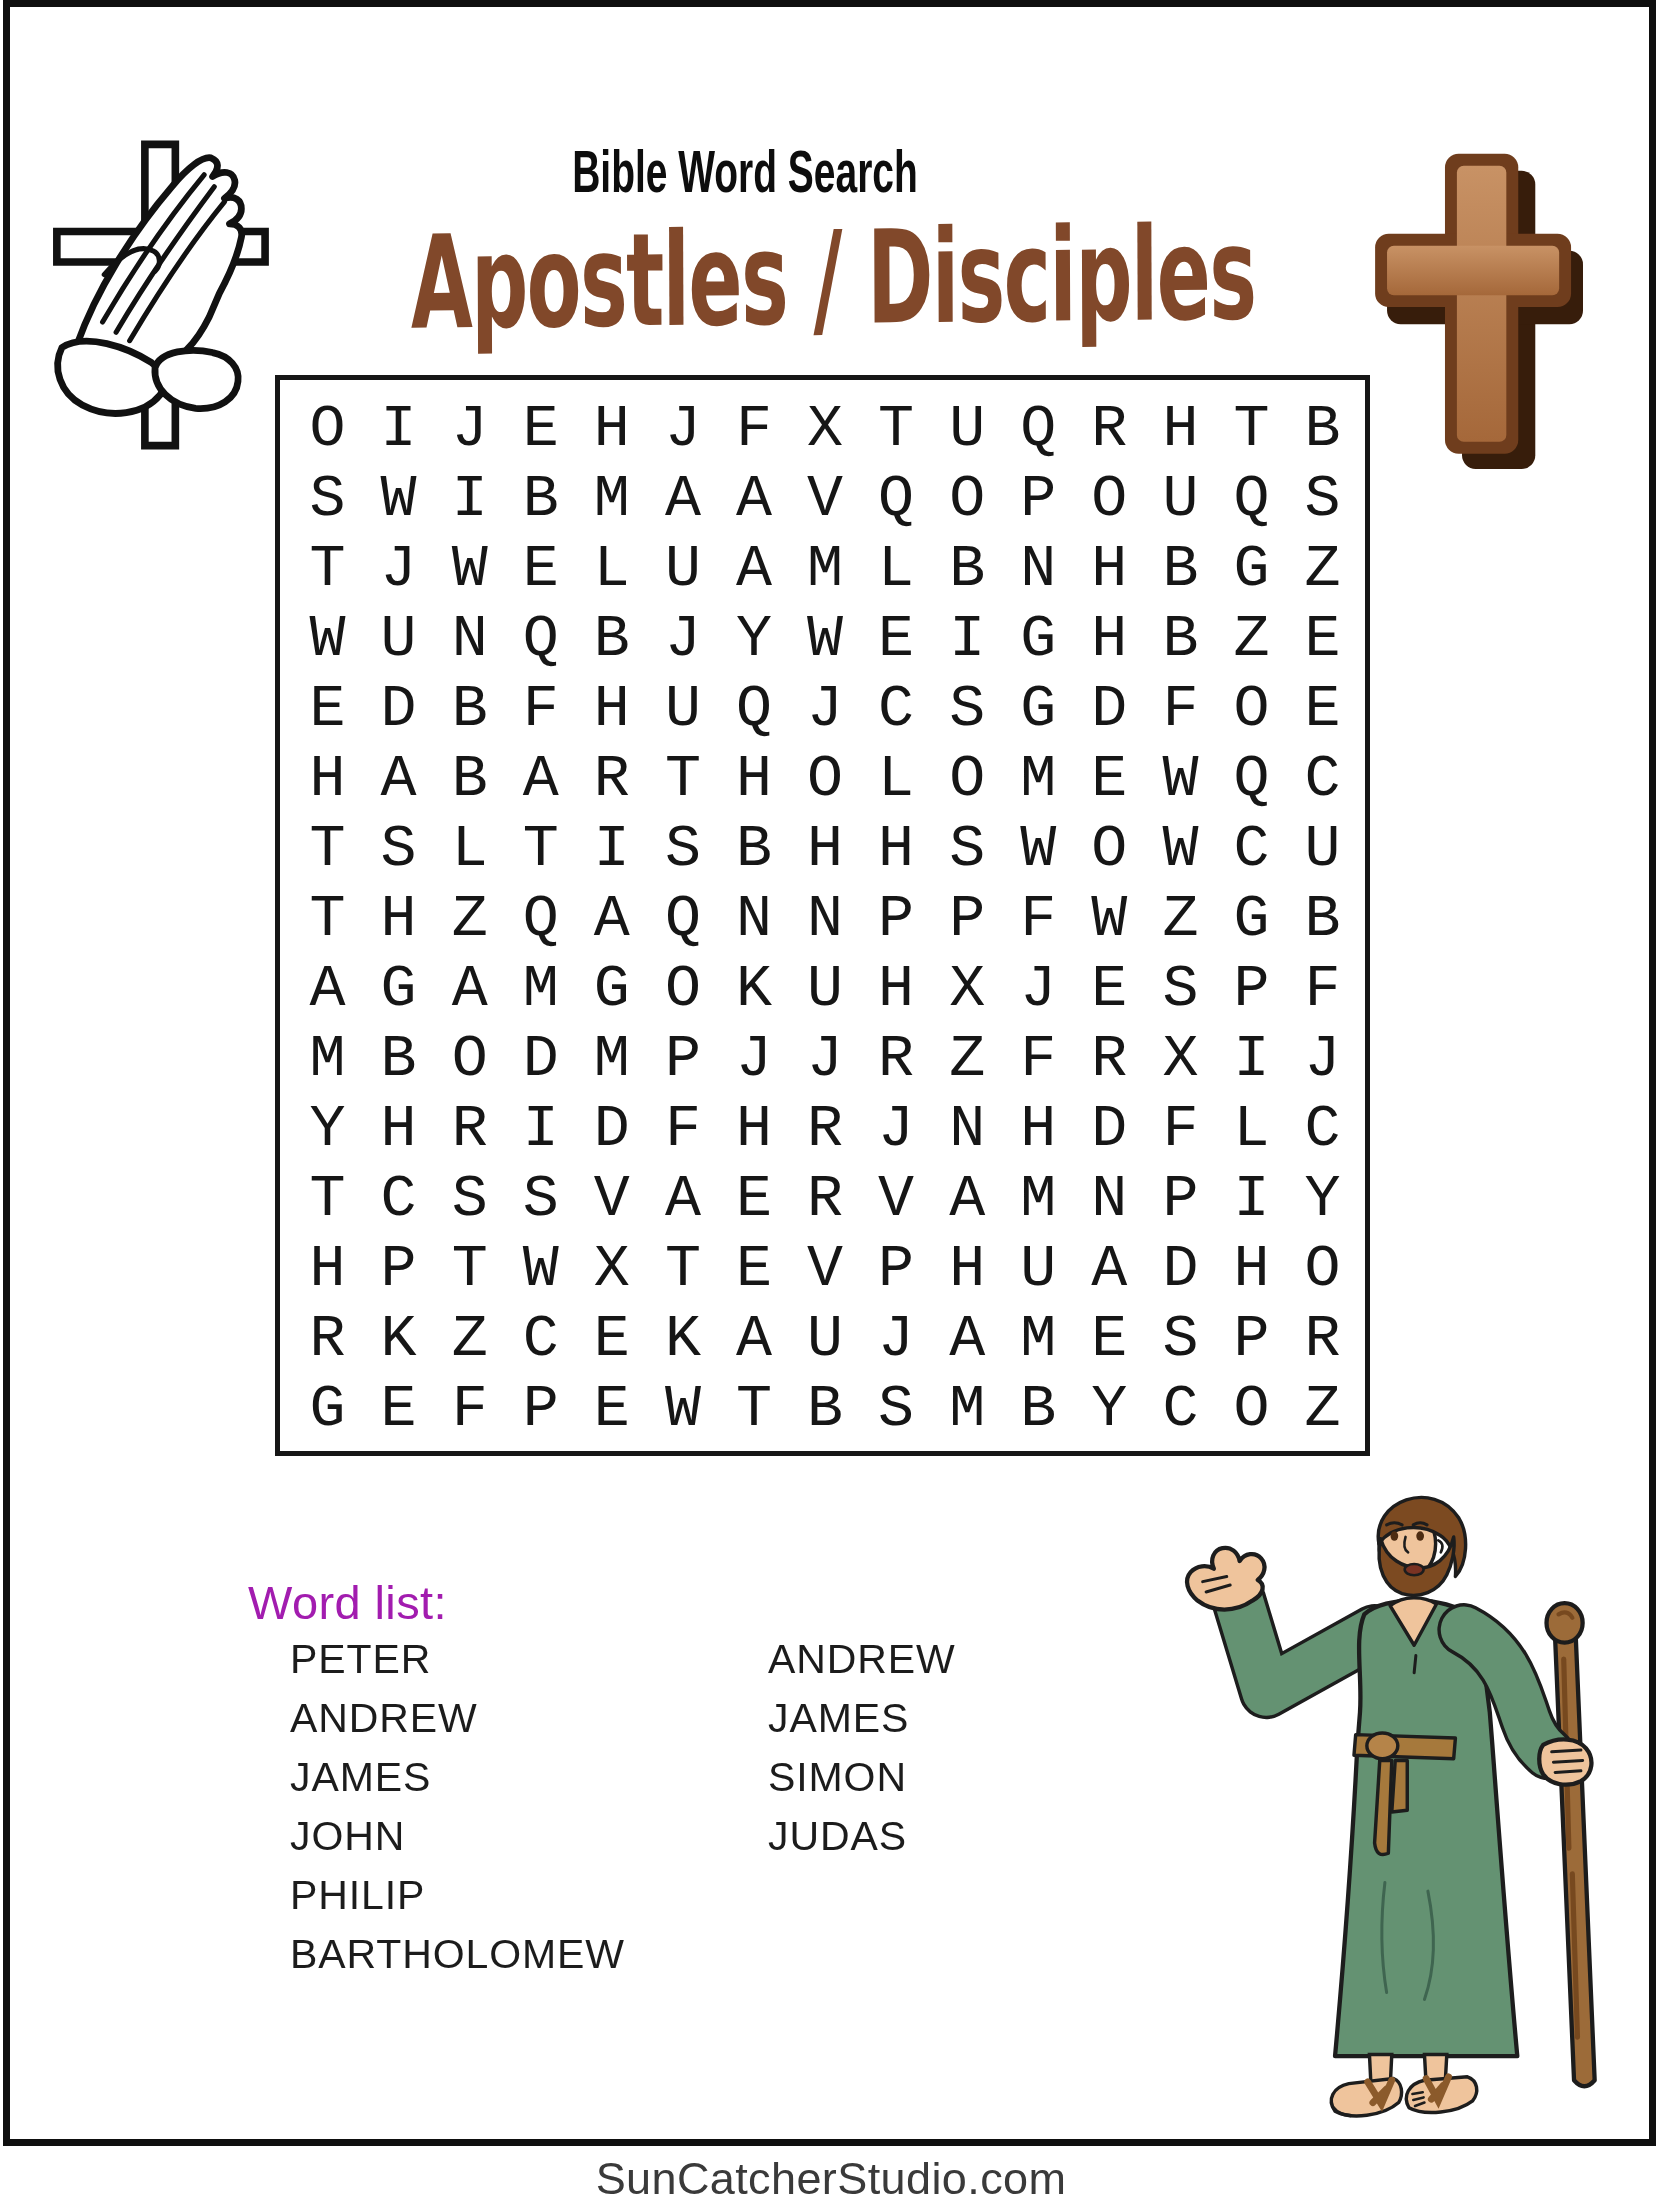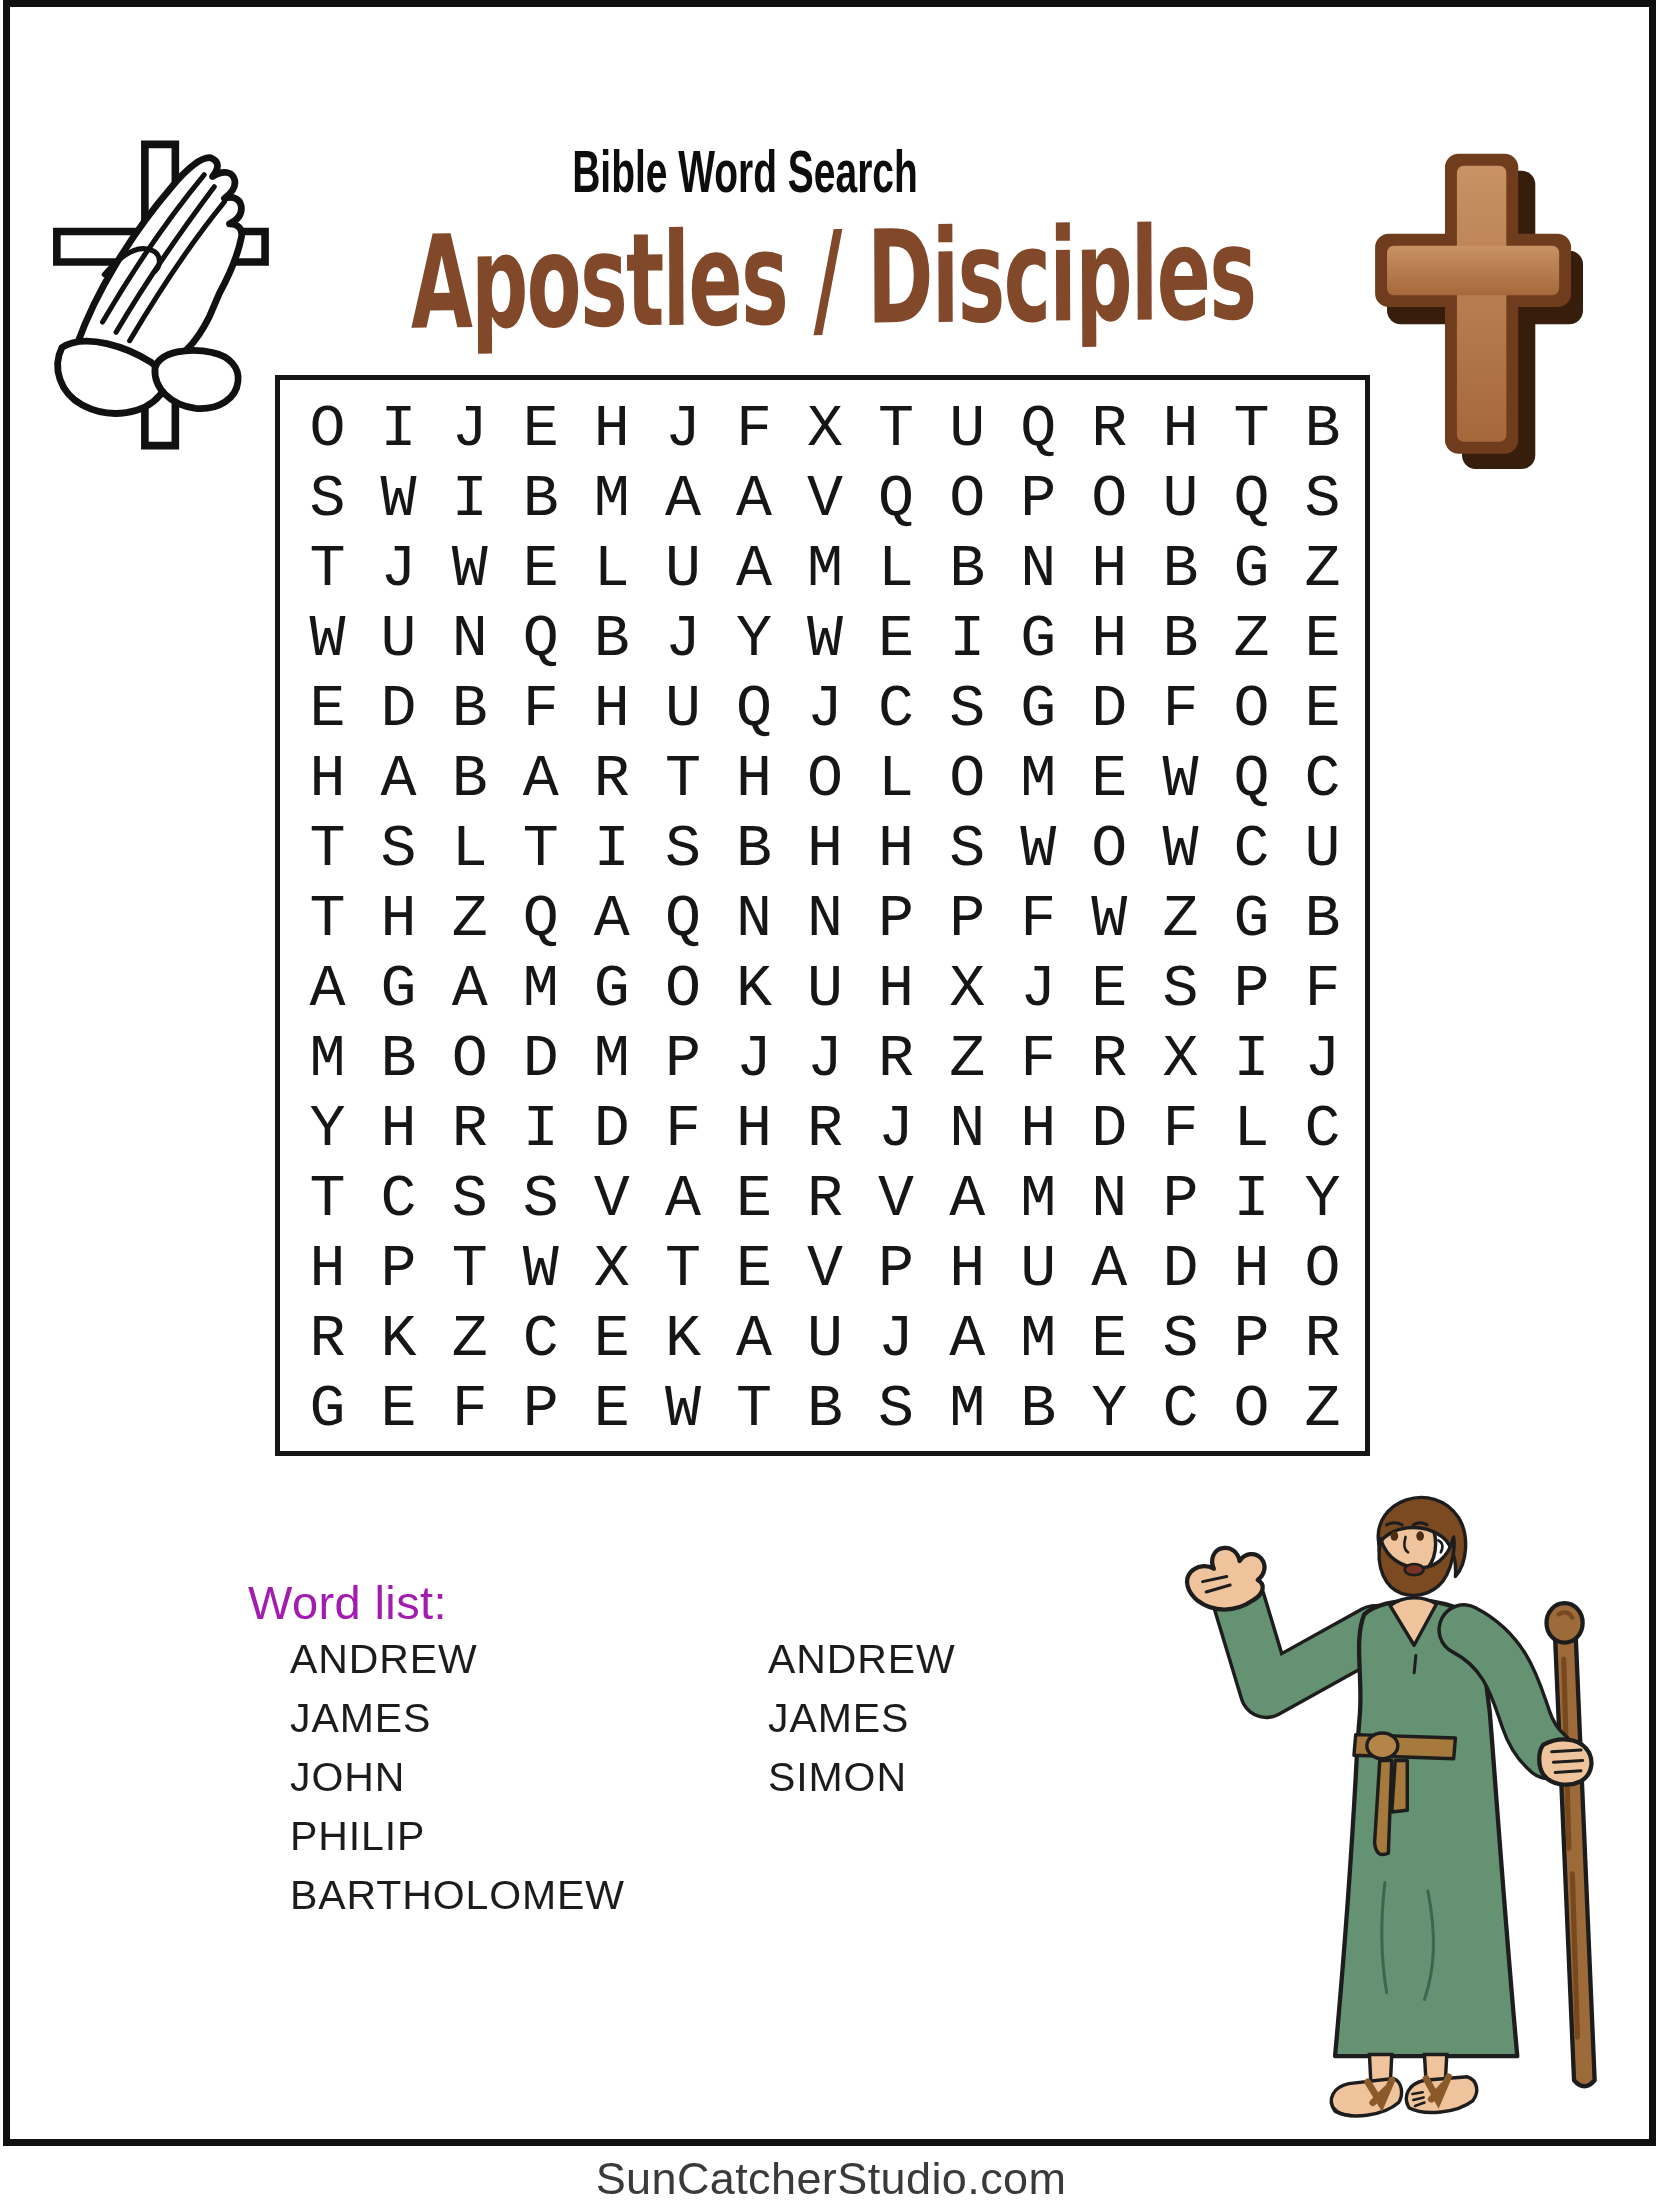--- a/index.html
+++ b/index.html
@@ -346,30 +346,32 @@
       <span class="cell">B</span>
       <span class="cell">Y</span>
       <span class="cell">C</span>
       <span class="cell">O</span>
       <span class="cell">Z</span>
     </div>
 </div>
 
 <div class="word-list-label">Word list:</div>
 <ul class="words col1">
+    <li>PETER</li>
     <li>ANDREW</li>
     <li>JAMES</li>
     <li>JOHN</li>
     <li>PHILIP</li>
     <li>BARTHOLOMEW</li>
   </ul>
 <ul class="words col2">
     <li>ANDREW</li>
     <li>JAMES</li>
     <li>SIMON</li>
+    <li>JUDAS</li>
   </ul>
 
 <svg class="ill ill-man" viewBox="0 0 570 742" aria-hidden="true">
 
   <g>
     <path d="M448,176 L472,174 L494,690 Q482,704 470,690 Z" fill="#9c6b39" stroke="#1c1c1c" stroke-width="5" stroke-linejoin="round"></path>
     <path d="M458,200 L464,420 M468,450 L474,640" stroke="#77491f" stroke-width="6" fill="none" stroke-linecap="round"></path>
     <ellipse cx="459" cy="158" rx="21" ry="23" fill="#9c6b39" stroke="#1c1c1c" stroke-width="5"></ellipse>
     <path d="M452,148 Q462,142 468,152" stroke="#77491f" stroke-width="5" fill="none" stroke-linecap="round"></path>
   </g>

